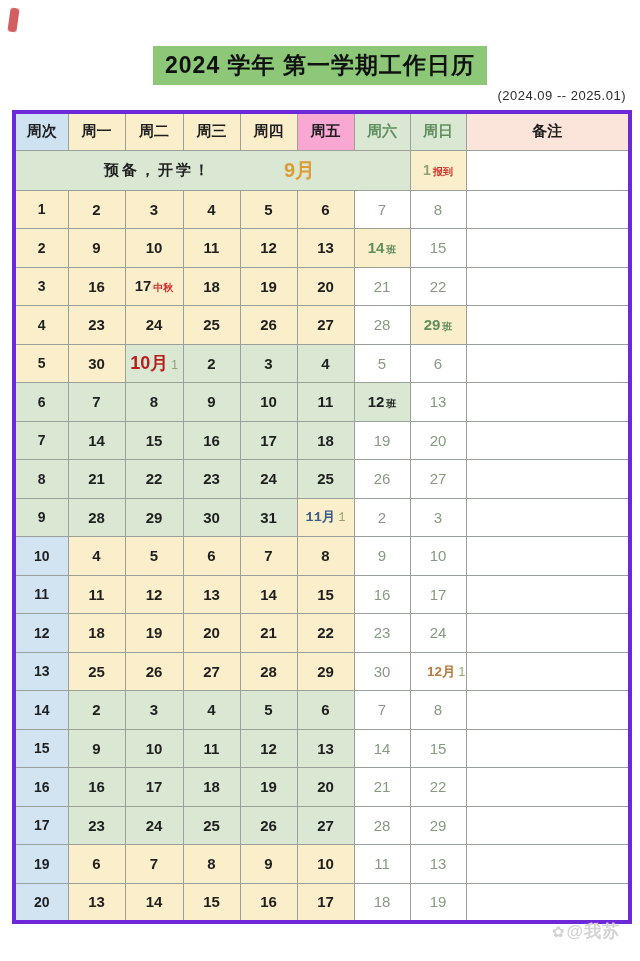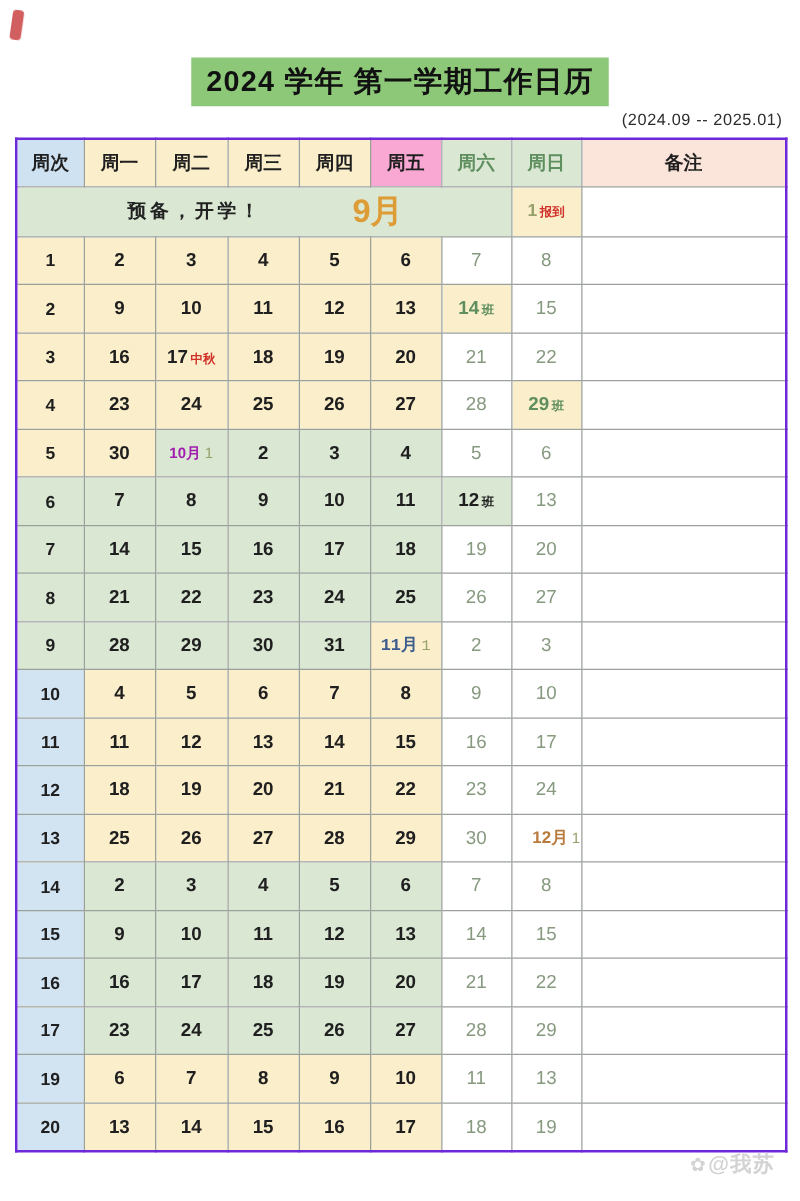--- a/index.html
+++ b/index.html
@@ -16,42 +16,42 @@
   .subtitle{
     position:absolute;top:88px;right:14px;font-size:13px;color:#2b2b2b;
     letter-spacing:0.5px;
   }
   .corner-mark{
     position:absolute;left:9px;top:8px;width:9px;height:24px;background:#c32a2a;
     opacity:.75;border-radius:3px;transform:rotate(8deg);filter:blur(0.6px);
   }
   table.cal{
     position:absolute;left:12px;top:110px;width:616px;border-collapse:collapse;
-    table-layout:fixed;border:2px solid #6d28d9;
+    table-layout:fixed;border:4px solid #6d28d9;
   }
   table.cal th, table.cal td{
     border:1px solid #9aa09a;text-align:center;vertical-align:middle;padding:0;
     overflow:hidden;white-space:nowrap;
   }
   th.hdr{font-size:15px;font-weight:700;color:#1d1d1d;}
   td.daycell{font-size:15px;}
   .num-main{font-weight:700;}
   .num-weekend{font-weight:400;}
   .suffix{font-size:10px;margin-left:2px;font-weight:700;}
   .month-num{font-size:12px;margin-left:3px;font-weight:400;}
   .weekcell{font-size:14px;font-weight:700;}
   .week-suffix{font-size:9px;font-weight:700;}
   td.sep-merged{position:relative;}
   .announce{
     position:absolute;left:88px;top:50%;transform:translateY(-50%);
     font-size:15px;font-weight:700;color:#222;letter-spacing:3px;
   }
   .month-label{
     position:absolute;left:268px;top:50%;transform:translateY(-50%);
-    font-size:26px;font-weight:700;text-align:center;
+    font-size:20px;font-weight:700;text-align:center;
   }
   .report-num{font-size:14px;font-weight:700;}
   .report-tag{font-size:10px;margin-left:2px;font-weight:700;}
   .watermark{
     position:absolute;left:552px;top:920px;font-size:17px;font-weight:700;
     color:#d3d3d3;letter-spacing:1px;text-shadow:0 0 1px #ffffff;
   }
   .watermark .wm-icon{font-size:15px;margin-right:1px;}
 </style>
 </head>
@@ -139,21 +139,21 @@
         <td class="daycell" style="background: rgb(251, 238, 203);"><span class="num-main" style="color: rgb(31, 31, 31);">25</span></td>
         <td class="daycell" style="background: rgb(251, 238, 203);"><span class="num-main" style="color: rgb(31, 31, 31);">26</span></td>
         <td class="daycell" style="background: rgb(251, 238, 203);"><span class="num-main" style="color: rgb(31, 31, 31);">27</span></td>
         <td class="daycell" style="background: rgb(255, 255, 255);"><span class="num-weekend" style="color: rgb(135, 154, 128);">28</span></td>
         <td class="daycell" style="background: rgb(251, 238, 203);"><span class="num-main" style="color: rgb(95, 143, 95);">29</span><span class="suffix" style="color: rgb(95, 143, 95);">班</span></td>
         <td style="background: rgb(255, 255, 255);"></td>
       </tr>
       <tr style="height: 38.5px;">
         <td class="weekcell" style="background: rgb(251, 238, 203); color: rgb(31, 31, 31);"><span>5</span></td>
         <td class="daycell" style="background: rgb(251, 238, 203);"><span class="num-main" style="color: rgb(31, 31, 31);">30</span></td>
-        <td class="daycell" style="background: rgb(217, 231, 211);"><span class="num-main" style="font-size: 12px; color: #a21caf;">10月</span><span class="month-num" style="color: rgb(150, 160, 107);">1</span></td>
+        <td class="daycell" style="background: rgb(217, 231, 211);"><span class="num-main" style="font-size: 18px; color: #b91c1c;">10月</span><span class="month-num" style="color: rgb(150, 160, 107);">1</span></td>
         <td class="daycell" style="background: rgb(217, 231, 211);"><span class="num-main" style="color: rgb(31, 31, 31);">2</span></td>
         <td class="daycell" style="background: rgb(217, 231, 211);"><span class="num-main" style="color: rgb(31, 31, 31);">3</span></td>
         <td class="daycell" style="background: rgb(217, 231, 211);"><span class="num-main" style="color: rgb(31, 31, 31);">4</span></td>
         <td class="daycell" style="background: rgb(255, 255, 255);"><span class="num-weekend" style="color: rgb(135, 154, 128);">5</span></td>
         <td class="daycell" style="background: rgb(255, 255, 255);"><span class="num-weekend" style="color: rgb(135, 154, 128);">6</span></td>
         <td style="background: rgb(255, 255, 255);"></td>
       </tr>
       <tr style="height: 38.5px;">
         <td class="weekcell" style="background: rgb(217, 231, 211); color: rgb(31, 31, 31);"><span>6</span></td>
         <td class="daycell" style="background: rgb(217, 231, 211);"><span class="num-main" style="color: rgb(31, 31, 31);">7</span></td>

